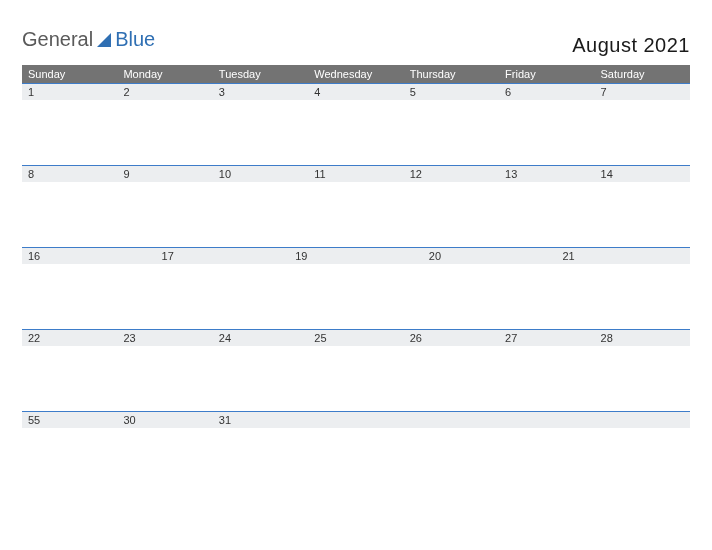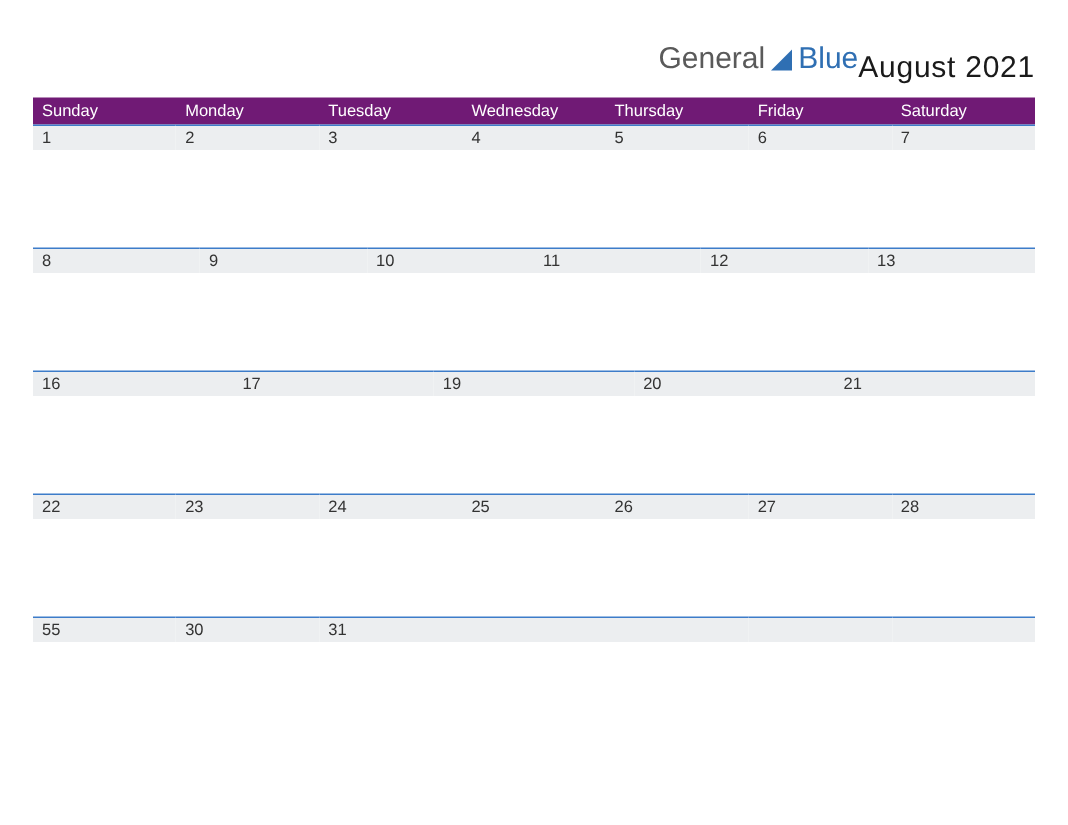--- a/index.html
+++ b/index.html
@@ -6,21 +6,21 @@
   body {
     width: 712px;
     height: 550px;
     background: #fff;
     font-family: Arial, Helvetica, sans-serif;
     padding: 28px 22px 0 22px;
     position: relative;
   }
   .header {
     display: flex;
-    justify-content: flex-end;
+    justify-content: space-between;
     align-items: flex-end;
     margin-bottom: 8px;
   }
   .logo {
     display: flex;
     align-items: center;
     gap: 2px;
     padding-bottom: 6px;
   }
   .logo-text-1 { font-size: 20px; color: #5a5a5a; font-weight: 400; }
@@ -37,21 +37,21 @@
     font-size: 20px;
     color: #1a1a1a;
     font-weight: 400;
     letter-spacing: 0.5px;
   }
   .cal {
     width: 100%;
   }
   .day-header {
     display: flex;
-    background: #701a75;
+    background: #737373;
     color: #fff;
     font-size: 11px;
     height: 18px;
     align-items: center;
   }
   .day-header > div {
     flex: 1;
     padding-left: 6px;
   }
   .week {
@@ -132,20 +132,23 @@
       </div>
     <div class="cell">
         <div class="date-band">11</div>
       </div>
     <div class="cell">
         <div class="date-band">12</div>
       </div>
     <div class="cell">
         <div class="date-band">13</div>
       </div>
+    <div class="cell">
+        <div class="date-band">14</div>
+      </div>
   </div>
 
   <div class="week">
     <div class="cell">
         <div class="date-band">16</div>
       </div>
     <div class="cell">
         <div class="date-band">17</div>
       </div>
     <div class="cell">

